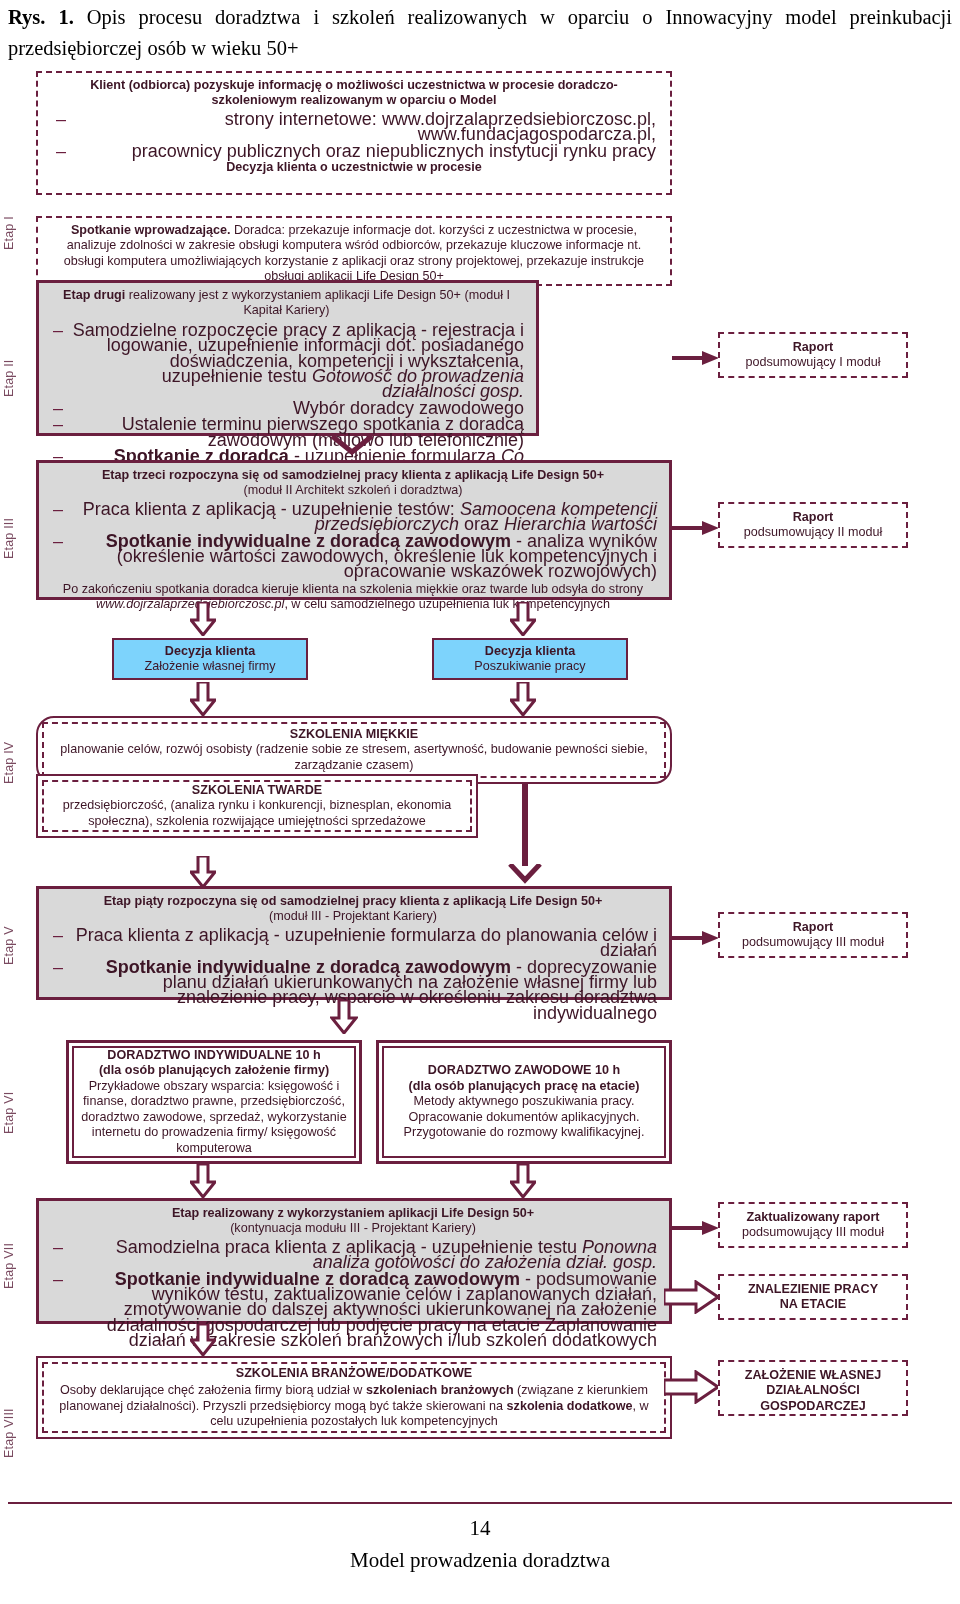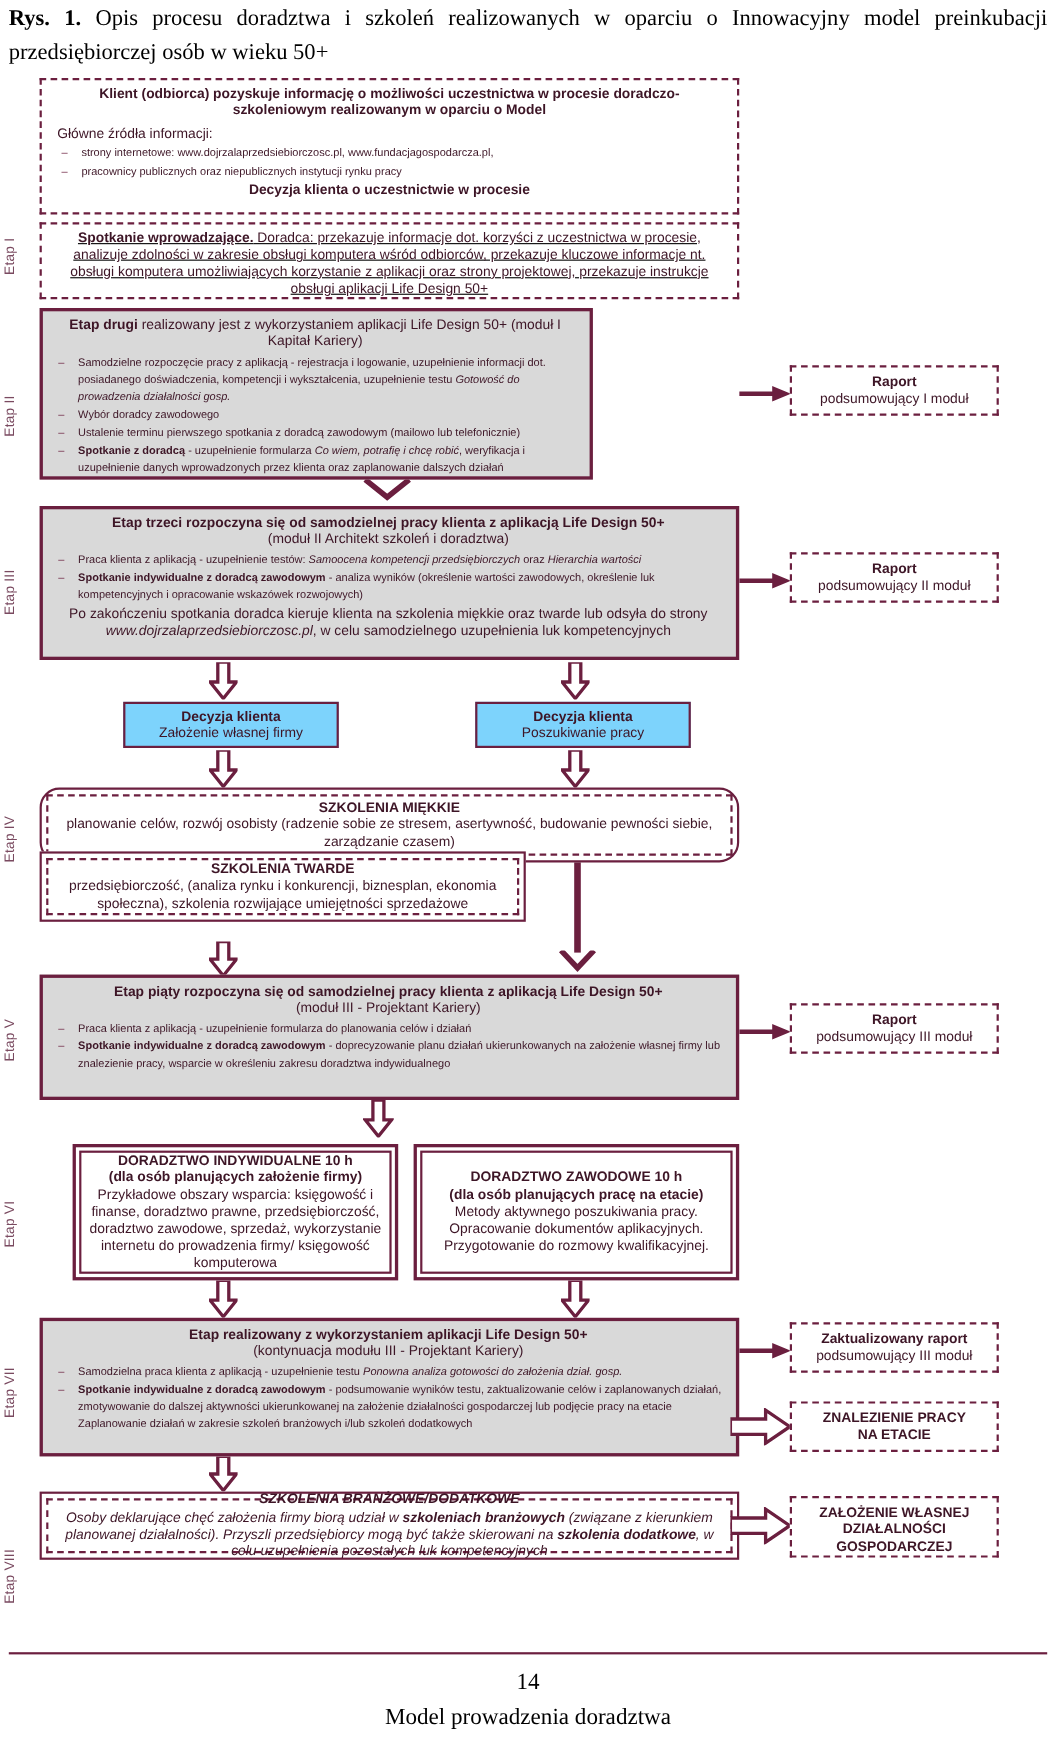--- a/index.html
+++ b/index.html
@@ -70,22 +70,22 @@
     padding:4px 8px;
   }
   .txt{font-size:12.6px;line-height:15.4px;color:#3d1526;}
   .ctr{text-align:center;}
   .b{font-weight:bold;}
   .i{font-style:italic;}
   
   .blist{margin:0;padding:0;list-style:none;}
   .blist li{
     position:relative;padding-left:22px;margin:1px 0 1px 0;
-    font-size:10px;line-height:15.4px;color:#3d1526;
-    text-align:left;
+    font-size:18px;line-height:15.4px;color:#3d1526;
+    text-align:right;
   }
   .blist li:before{
     content:"\2013";position:absolute;left:4px;top:0;color:#6b1f3f;
   }
   
   .pad{padding:5px 12px 5px 10px;}
   
   .vline{position:absolute;background:#6b1f3f;}
   
   .arw-down{position:absolute;}
@@ -119,30 +119,29 @@
   <div class="stage-label" style="top:430px;height:80px;">Etap III</div>
   <div class="stage-label" style="top:655px;height:80px;">Etap IV</div>
   <div class="stage-label" style="top:840px;height:75px;">Etap V</div>
   <div class="stage-label" style="top:1005px;height:80px;">Etap VI</div>
   <div class="stage-label" style="top:1155px;height:85px;">Etap VII</div>
   <div class="stage-label" style="top:1320px;height:90px;">Etap VIII</div>
 
   <div class="box dashed-outer" style="left:36px;top:3px;width:636px;height:124px;">
     <div style="padding:5px 14px 4px 14px;">
       <div class="txt ctr b">Klient (odbiorca) pozyskuje informację o możliwości uczestnictwa w procesie doradczo-szkoleniowym realizowanym w oparciu o Model</div>
-      <div class="txt" style="margin-top:5px;">Główne  źródła informacji:</div>
       <ul class="blist" style="margin-top:3px;">
         <li>strony internetowe: www.dojrzalaprzedsiebiorczosc.pl, www.fundacjagospodarcza.pl,</li>
         <li>pracownicy publicznych oraz niepublicznych instytucji rynku pracy</li>
       </ul>
       <div class="txt ctr b" style="margin-top:0;">Decyzja klienta o uczestnictwie w procesie</div>
     </div>
   </div>
 
-  <div class="box dashed-outer" style="left:36px;top:134px;width:636px;height:70px;text-decoration:underline;">
+  <div class="box dashed-outer" style="left:36px;top:148px;width:636px;height:70px;">
     <div class="txt ctr" style="padding:5px 14px;">
       <span class="b">Spotkanie wprowadzające.</span><span> Doradca: przekazuje informacje dot. korzyści z uczestnictwa w procesie, analizuje zdolności w zakresie obsługi komputera wśród odbiorców, przekazuje kluczowe informacje nt. obsługi komputera umożliwiających korzystanie z aplikacji oraz strony projektowej, przekazuje instrukcje obsługi aplikacji Life Design 50+</span>
     </div>
   </div>
 
   <div class="box solid-thick" style="left:36px;top:212px;width:503px;height:156px;">
     <div class="pad">
       <div class="txt ctr" style="margin-bottom:4px;">
         <span class="b">Etap drugi</span><span> realizowany jest z wykorzystaniem aplikacji Life Design 50+ (moduł I Kapitał Kariery)</span>
       </div>
@@ -334,21 +333,21 @@
     <div class="txt ctr b">ZNALEZIENIE PRACY</div>
     <div class="txt ctr b">NA ETACIE</div>
   </div>
 
   <div class="arw-down" style="left:190px;top:1256px;">
     <svg width="26" height="32" viewBox="0 0 26 32">
         <path d="M8 0 H18 V16 H25 L13 31 L1 16 H8 Z" fill="#fff" stroke="#6b1f3f" stroke-width="3"></path>
       </svg>
   </div>
 
-  <div class="box frame-dashed-in-solid" style="left:36px;top:1288px;width:636px;height:62px;font-style:italic;">
+  <div class="box frame-dashed-in-solid" style="left:36px;top:1288px;width:636px;height:83px;">
     <div class="inner">
       <div class="txt ctr b" style="margin-bottom:2px;">SZKOLENIA BRANŻOWE/DODATKOWE</div>
       <div class="txt ctr"><span>Osoby deklarujące chęć założenia firmy biorą udział w </span><span class="b">szkoleniach branżowych</span><span> (związane z kierunkiem planowanej działalności). Przyszli przedsiębiorcy mogą być także skierowani na </span><span class="b">szkolenia dodatkowe</span><span>, w celu uzupełnienia pozostałych luk kompetencyjnych</span></div>
     </div>
   </div>
 
   <div class="arw-right" style="left:664px;top:1302px;">
     <svg width="56" height="34" viewBox="0 0 56 34">
         <path d="M0 10 H32 V2 L54 17 L32 32 V24 H0 Z" fill="#fff" stroke="#6b1f3f" stroke-width="3"></path>
       </svg>

